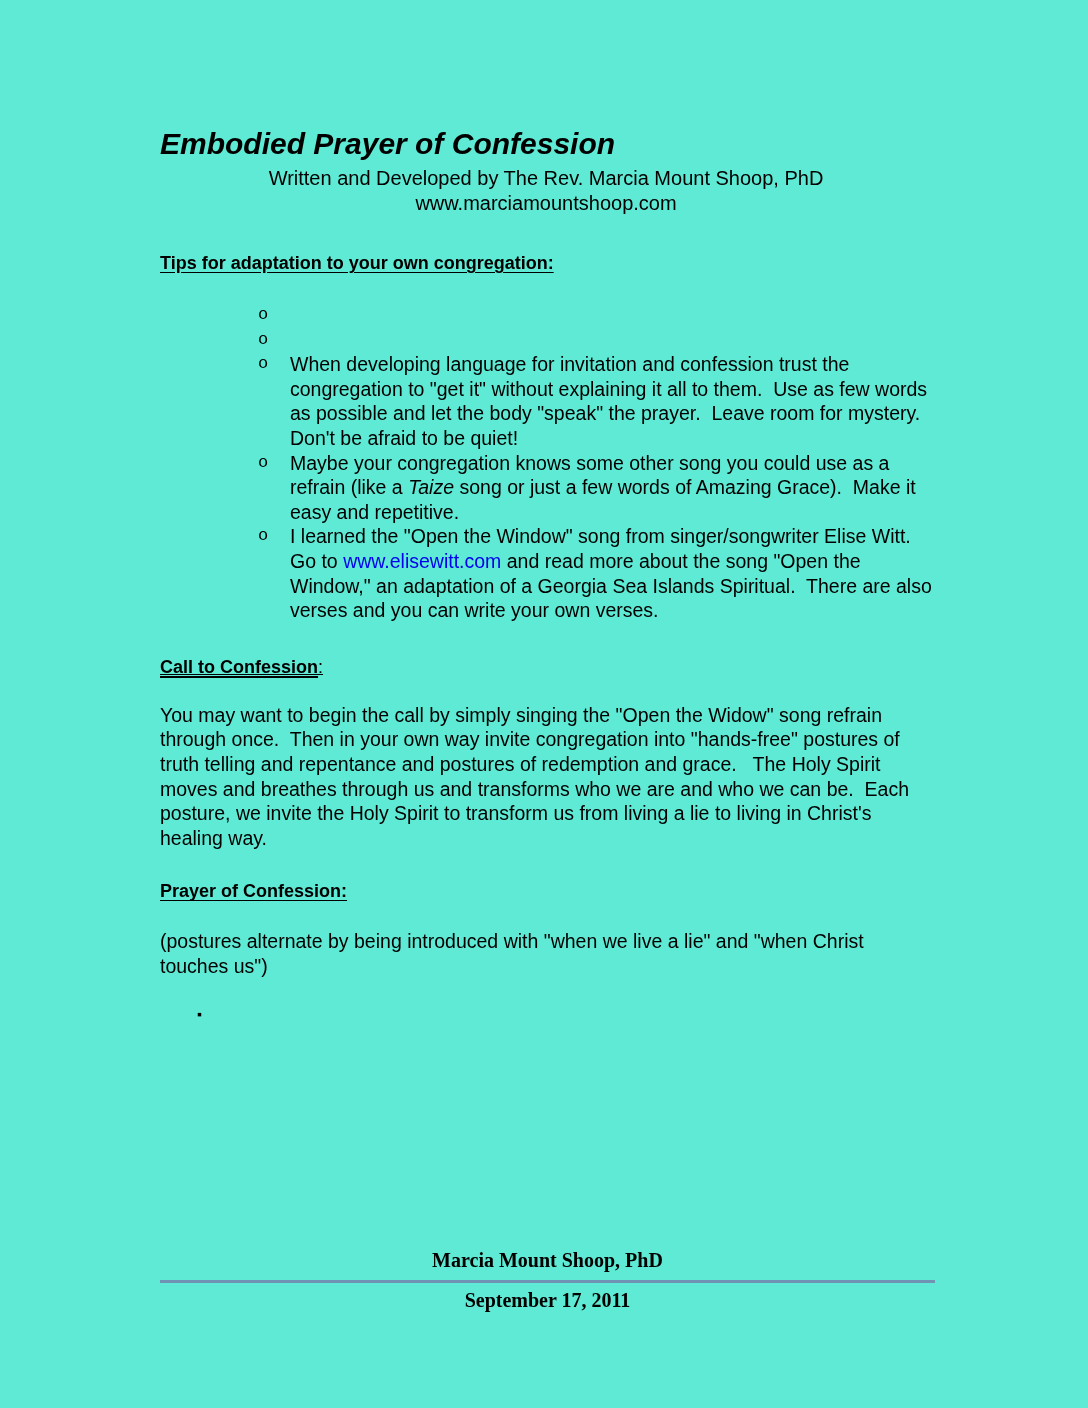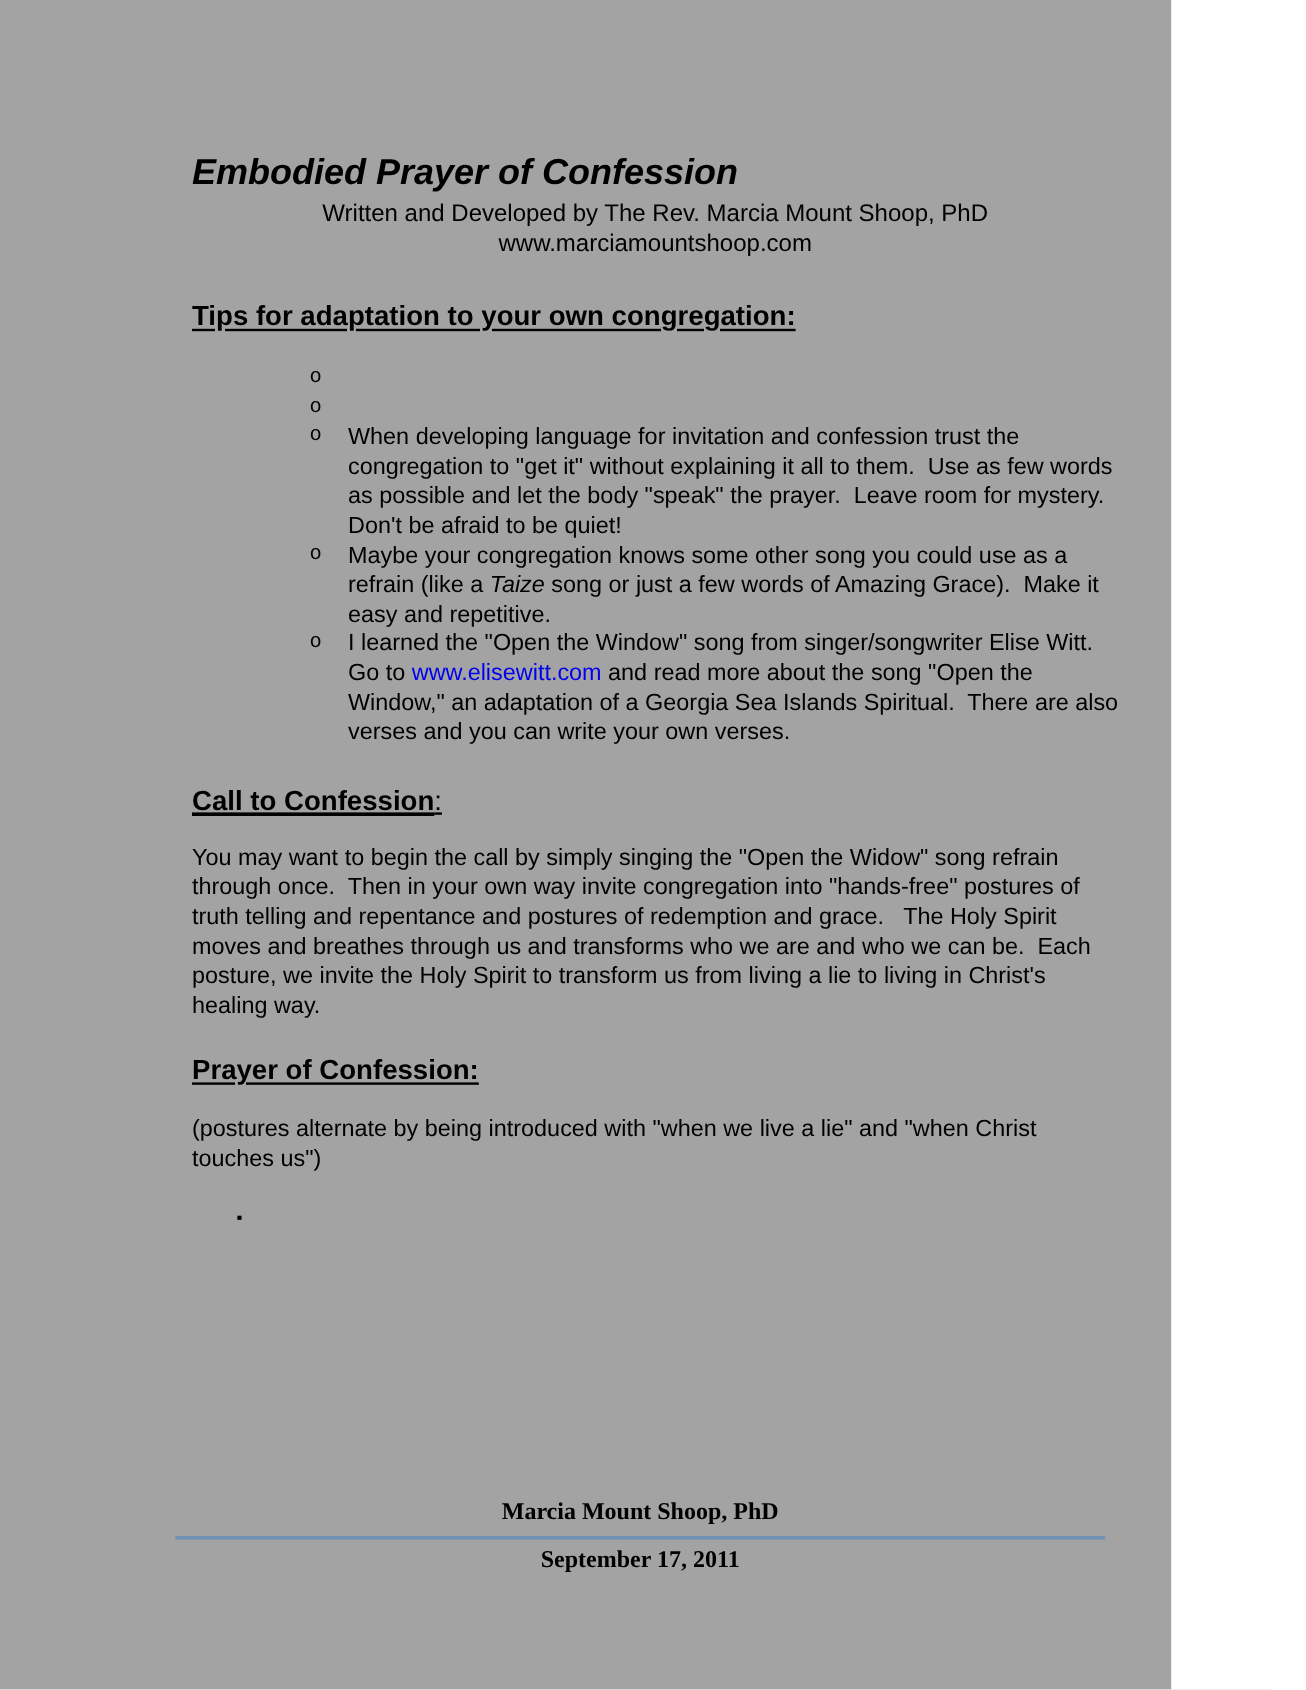--- a/index.html
+++ b/index.html
@@ -2,33 +2,33 @@
 <html><head>
 <meta charset="utf-8">
 <style>
   html, body { margin: 0; padding: 0; background: #ffffff; }
   body {
     width: 1088px; height: 1408px; overflow: hidden;
     font-family: "Liberation Sans", sans-serif;
     color: #000000;
     position: relative;
   }
-  .page { position: relative; width: 976px; height: 1408px; background: #a3a3a3; }
+  .page { position: relative; width: 1088px; height: 1408px; background: #5eead4; }
   .content {
     position: absolute; left: 160px; top: 126px; width: 772px;
   }
   .doc-title {
     font-size: 30px; font-weight: bold; font-style: italic;
     line-height: 36px; margin: 0 0 4px 0; letter-spacing: 0px;
   }
   .byline, .website {
     font-size: 20px; line-height: 25px; white-space: pre-wrap; text-align: center;
   }
   h2.sec-heading {
-    font-size: 23px; font-weight: bold; margin: 0;
+    font-size: 18px; font-weight: bold; margin: 0;
     line-height: 28px;
     text-decoration: underline;
   }
   .underlined { text-decoration: underline; text-underline-offset: 3px; text-decoration-thickness: 2px; }
   .colon-plain { font-weight: normal; }
   .h-tips { margin-top: 33px !important; }
   .h-call { margin-top: 30px !important; }
   .h-prayer { margin-top: 27px !important; }
   .tips-list { margin-top: 26px; }
   .tip-item { display: flex; align-items: flex-start; }
@@ -49,21 +49,21 @@
   }
   .para-call { margin-top: 22px; }
   .para-intro { margin-top: 24px; width: 740px; }
   .posture-item { display: flex; align-items: flex-start; margin-top: 24px; }
   .sq-marker {
     flex: 0 0 28px; margin-left: 37px;
     font-size: 14px; line-height: 24.6px;
   }
   .posture-lines { font-size: 19.5px; line-height: 24.6px; white-space: pre-wrap; }
   .footer {
-    position: absolute; left: 146px; width: 775px; top: 1248px;
+    position: absolute; left: 160px; width: 775px; top: 1248px;
     text-align: center;
     font-family: "Liberation Serif", serif;
     font-weight: bold; font-size: 20px;
   }
   .f-name { line-height: 25px; }
   .f-rule { border-top: 3px solid #7193B3; margin-top: 7px; }
   .f-date { margin-top: 5px; line-height: 25px; }
 </style>
 </head>
 <body>

